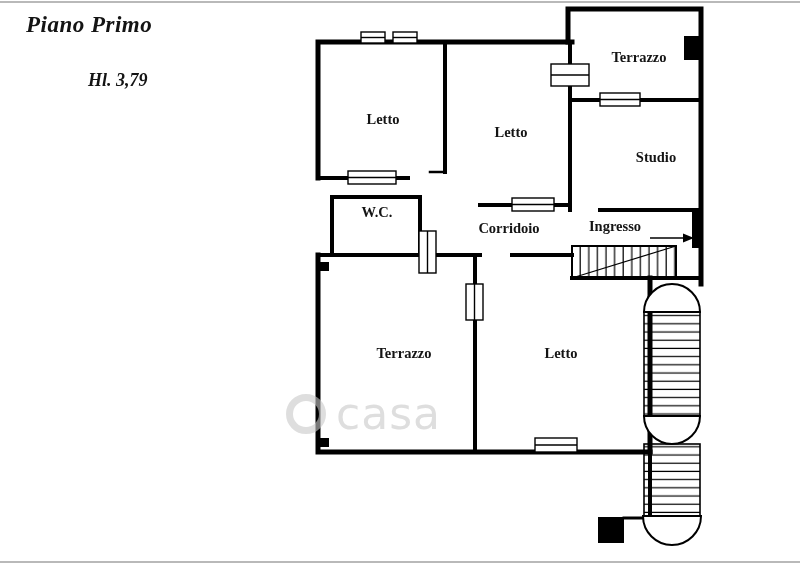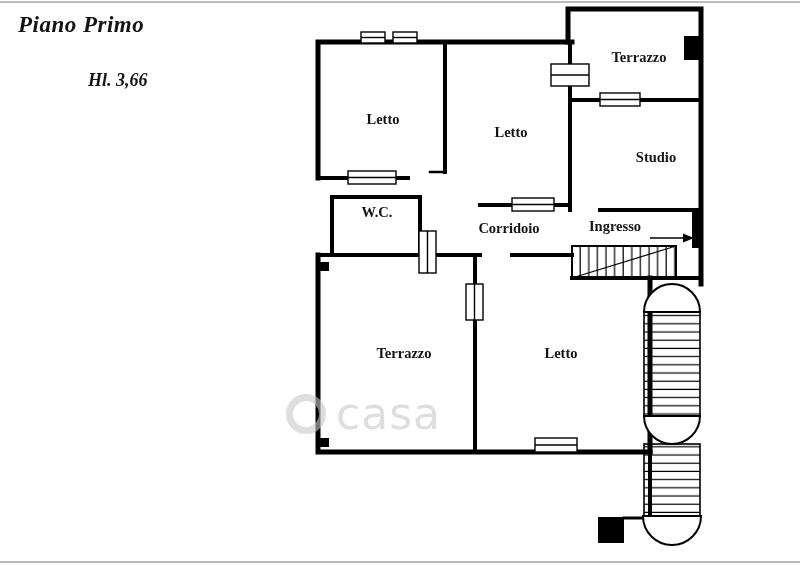--- a/index.html
+++ b/index.html
@@ -2,21 +2,21 @@
 <html><head>
 <meta charset="utf-8">
 <style>
   * { margin:0; padding:0; box-sizing:border-box; }
   html,body { width:800px; height:565px; background:#fff; overflow:hidden; }
   body { font-family:"Liberation Serif", serif; position:relative; }
   .page { position:absolute; inset:0; background:#fff; }
   .scan-line { position:absolute; left:0; right:0; height:2px; background:#b9b9b9; }
   .scan-line.top { top:1px; }
   .scan-line.bottom { top:561px; }
-  .title { position:absolute; left:18px; top:12px; font-style:italic; font-weight:bold;
+  .title { position:absolute; left:26px; top:12px; font-style:italic; font-weight:bold;
            font-size:23px; color:#141414; letter-spacing:.5px; }
   .subtitle { position:absolute; left:88px; top:70px; font-style:italic; font-weight:bold;
               font-size:18px; color:#141414; }
   svg.plan { position:absolute; left:0; top:0; }
   svg.plan text { font-family:"Liberation Serif", serif; font-weight:bold; font-size:14.5px;
                   fill:#141414; text-anchor:middle; }
   .watermark { position:absolute; left:286px; top:394px; display:flex; align-items:flex-start;
                gap:10px; opacity:.6; }
   .wm-circle { width:40px; height:40px; border:7px solid #c9c9c9; border-radius:50%;
                display:inline-block; }
@@ -25,21 +25,21 @@
 </style>
 </head>
 <body>
 
 <div class="page">
 
   <div class="scan-line top"></div>
   <div class="scan-line bottom"></div>
 
   <div class="title">Piano Primo</div>
-  <div class="subtitle">Hl. 3,66</div>
+  <div class="subtitle">Hl. 3,79</div>
 
   <svg class="plan" width="800" height="565" viewBox="0 0 800 565">
     <defs>
       <pattern id="vlines" width="8.6" height="8" patternUnits="userSpaceOnUse">
         <path d="M4,0 V8" stroke="#000" stroke-width="1.2"></path>
       </pattern>
       <pattern id="hlines" width="8" height="8.2" patternUnits="userSpaceOnUse">
         <path d="M0,4 H8" stroke="#000" stroke-width="1.2"></path>
       </pattern>
     </defs>

